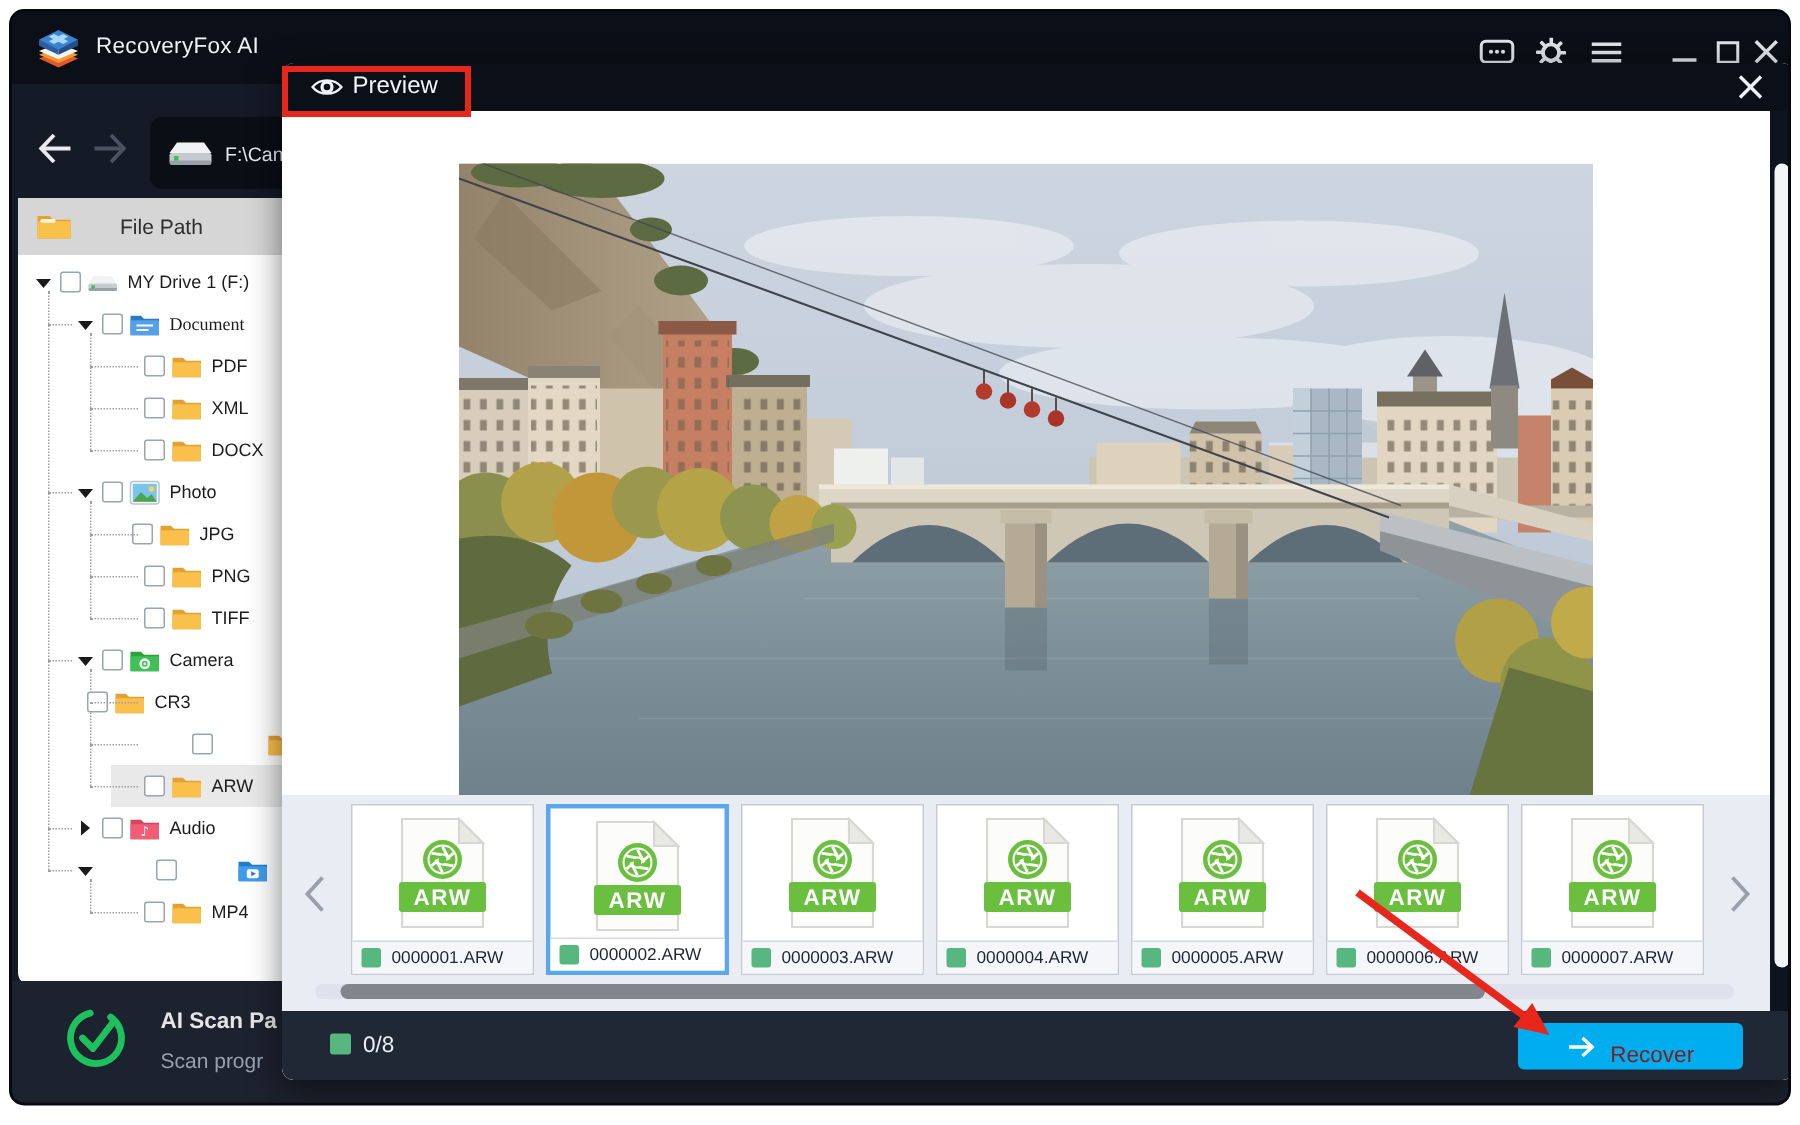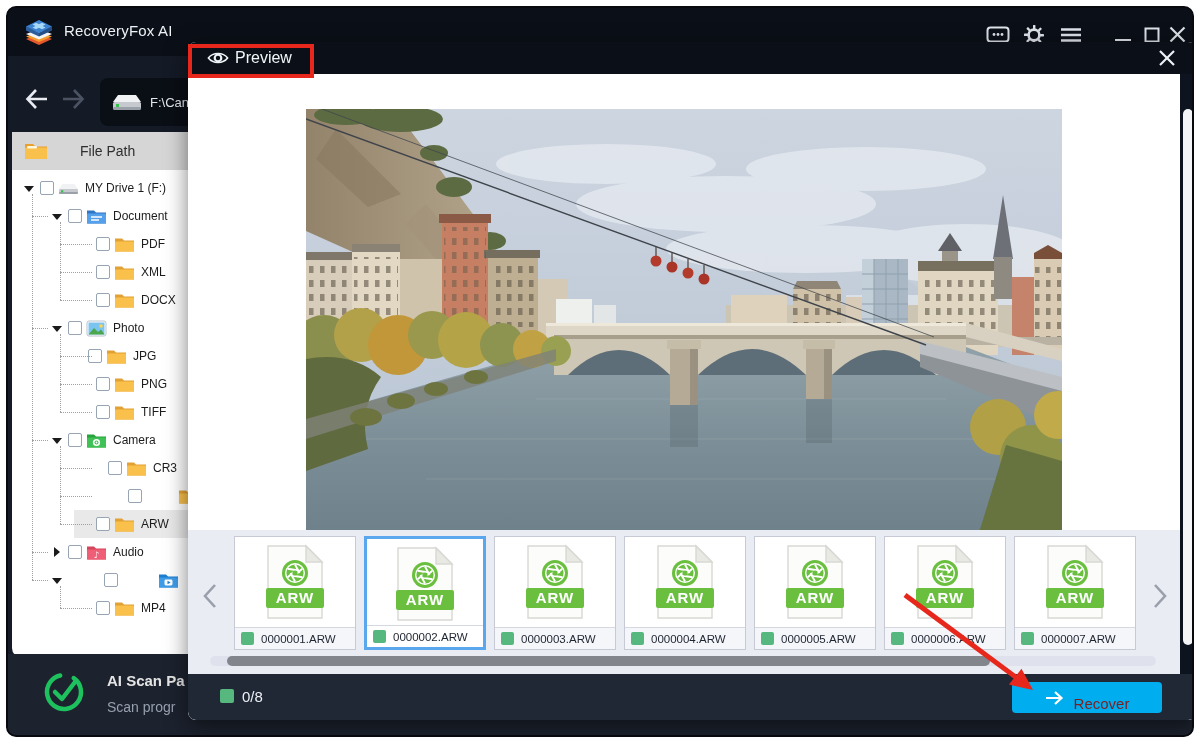--- a/index.html
+++ b/index.html
@@ -184,21 +184,21 @@
             <span class="exp open"></span>
             <span class="cb"></span>
             <span class="ticon"><svg viewBox="0 0 21 17" width="21" height="17">
                 <path d="M4.5 4 L16.5 4 L20 9 L1 9 Z" fill="#f1f2f3"></path>
                 <rect x="1" y="9" width="19" height="4.5" rx="1" fill="#c6cacf"></rect>
                 <rect x="1" y="12" width="19" height="2" rx="1" fill="#9aa0a8"></rect>
                 <rect x="3" y="10.2" width="2.2" height="2.2" fill="#35c24a"></rect>
               </svg></span>
             <span>MY Drive 1 (F:)</span>
           </div>
-          <div class="trow" style="padding-left: 38px;">
+          <div class="trow" style="padding-left: 38px; font-family: Liberation Serif, serif;">
             <div class="stub" style="left: 20px; width: 16px; top: 14px;"></div>
             <span class="exp open"></span>
             <span class="cb"></span>
             <span class="ticon"><svg viewBox="0 0 21 17" width="21" height="17">
                 <path d="M1 2.5 h7 l2 2 h10 V15.5 H1 Z" fill="#2f77c6"></path>
                 <rect x="1" y="5.5" width="19" height="10" rx="1" fill="#55a0ea"></rect>
                 <g stroke="#fff" stroke-width="1.4">
                   <line x1="5" y1="9" x2="16" y2="9"></line>
                   <line x1="5" y1="12" x2="13" y2="12"></line>
                 </g>
@@ -283,21 +283,21 @@
             <span class="cb"></span>
             <span class="ticon"><svg viewBox="0 0 21 17" width="21" height="17">
                 <path d="M1 2.5 h7 l2 2 h10 V15.5 H1 Z" fill="#27a33c"></path>
                 <rect x="1" y="5.5" width="19" height="10" rx="1" fill="#3fc155"></rect>
                 <circle cx="10.5" cy="10.5" r="3.6" fill="#fff"></circle>
                 <circle cx="10.5" cy="10.5" r="2" fill="#3fc155"></circle>
                 <circle cx="10.5" cy="10.5" r=".9" fill="#fff"></circle>
               </svg></span>
             <span>Camera</span>
           </div>
-          <div class="trow" style="padding-left: 78px; text-align: right;">
+          <div class="trow" style="padding-left: 28px; text-align: right;">
             <div class="stub" style="left: 48px; width: 32px; top: 14px;"></div>
             <span class="exp"></span>
             <span class="cb"></span>
             <span class="ticon"><svg viewBox="0 0 21 17" width="21" height="17">
                 <path d="M1 2.5 h7 l2 2 h10 V15.5 H1 Z" fill="#e2a233"></path>
                 <rect x="1" y="5.5" width="19" height="10" rx="1" fill="#f9c04b"></rect>
               </svg></span>
             <span>CR3</span>
           </div>
           <div class="trow" style="padding-left: 66px; gap: 32px;">

